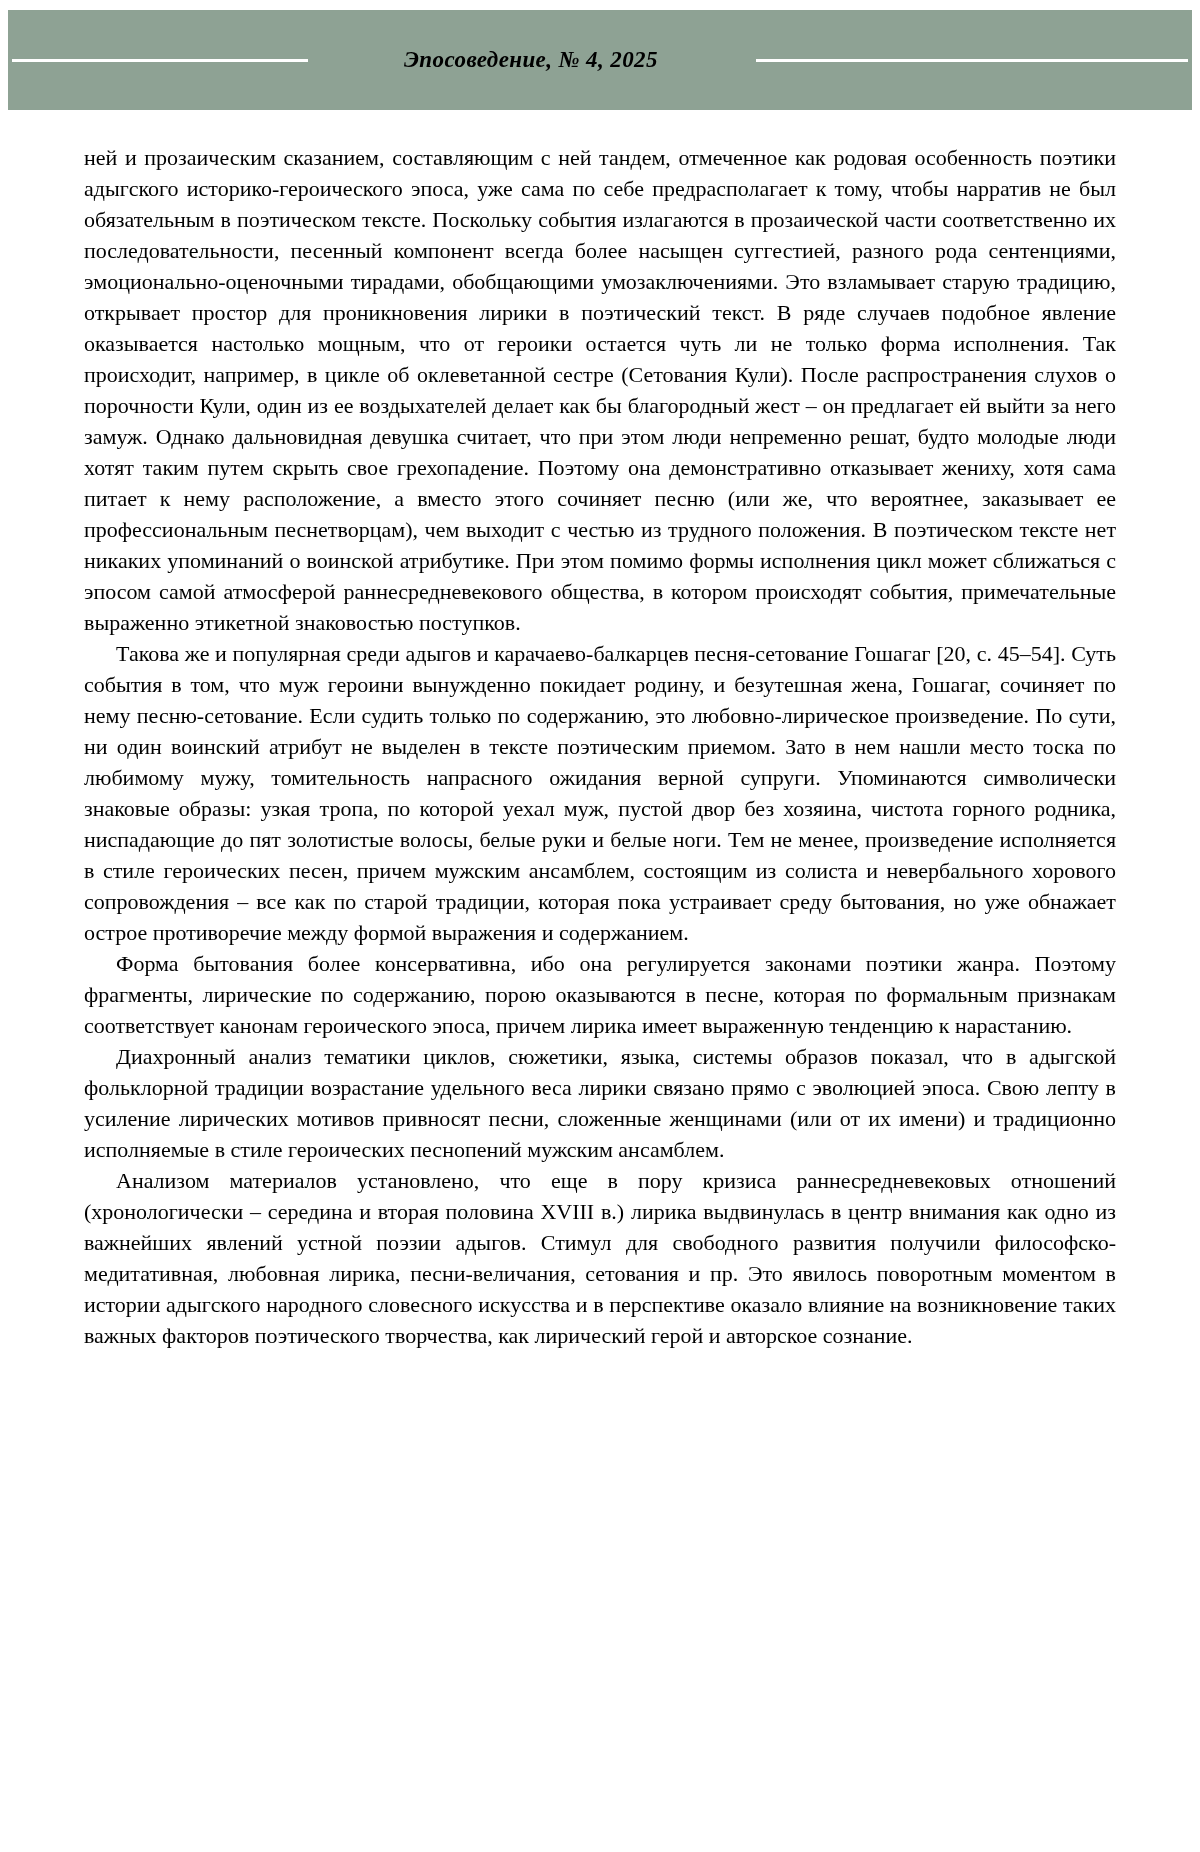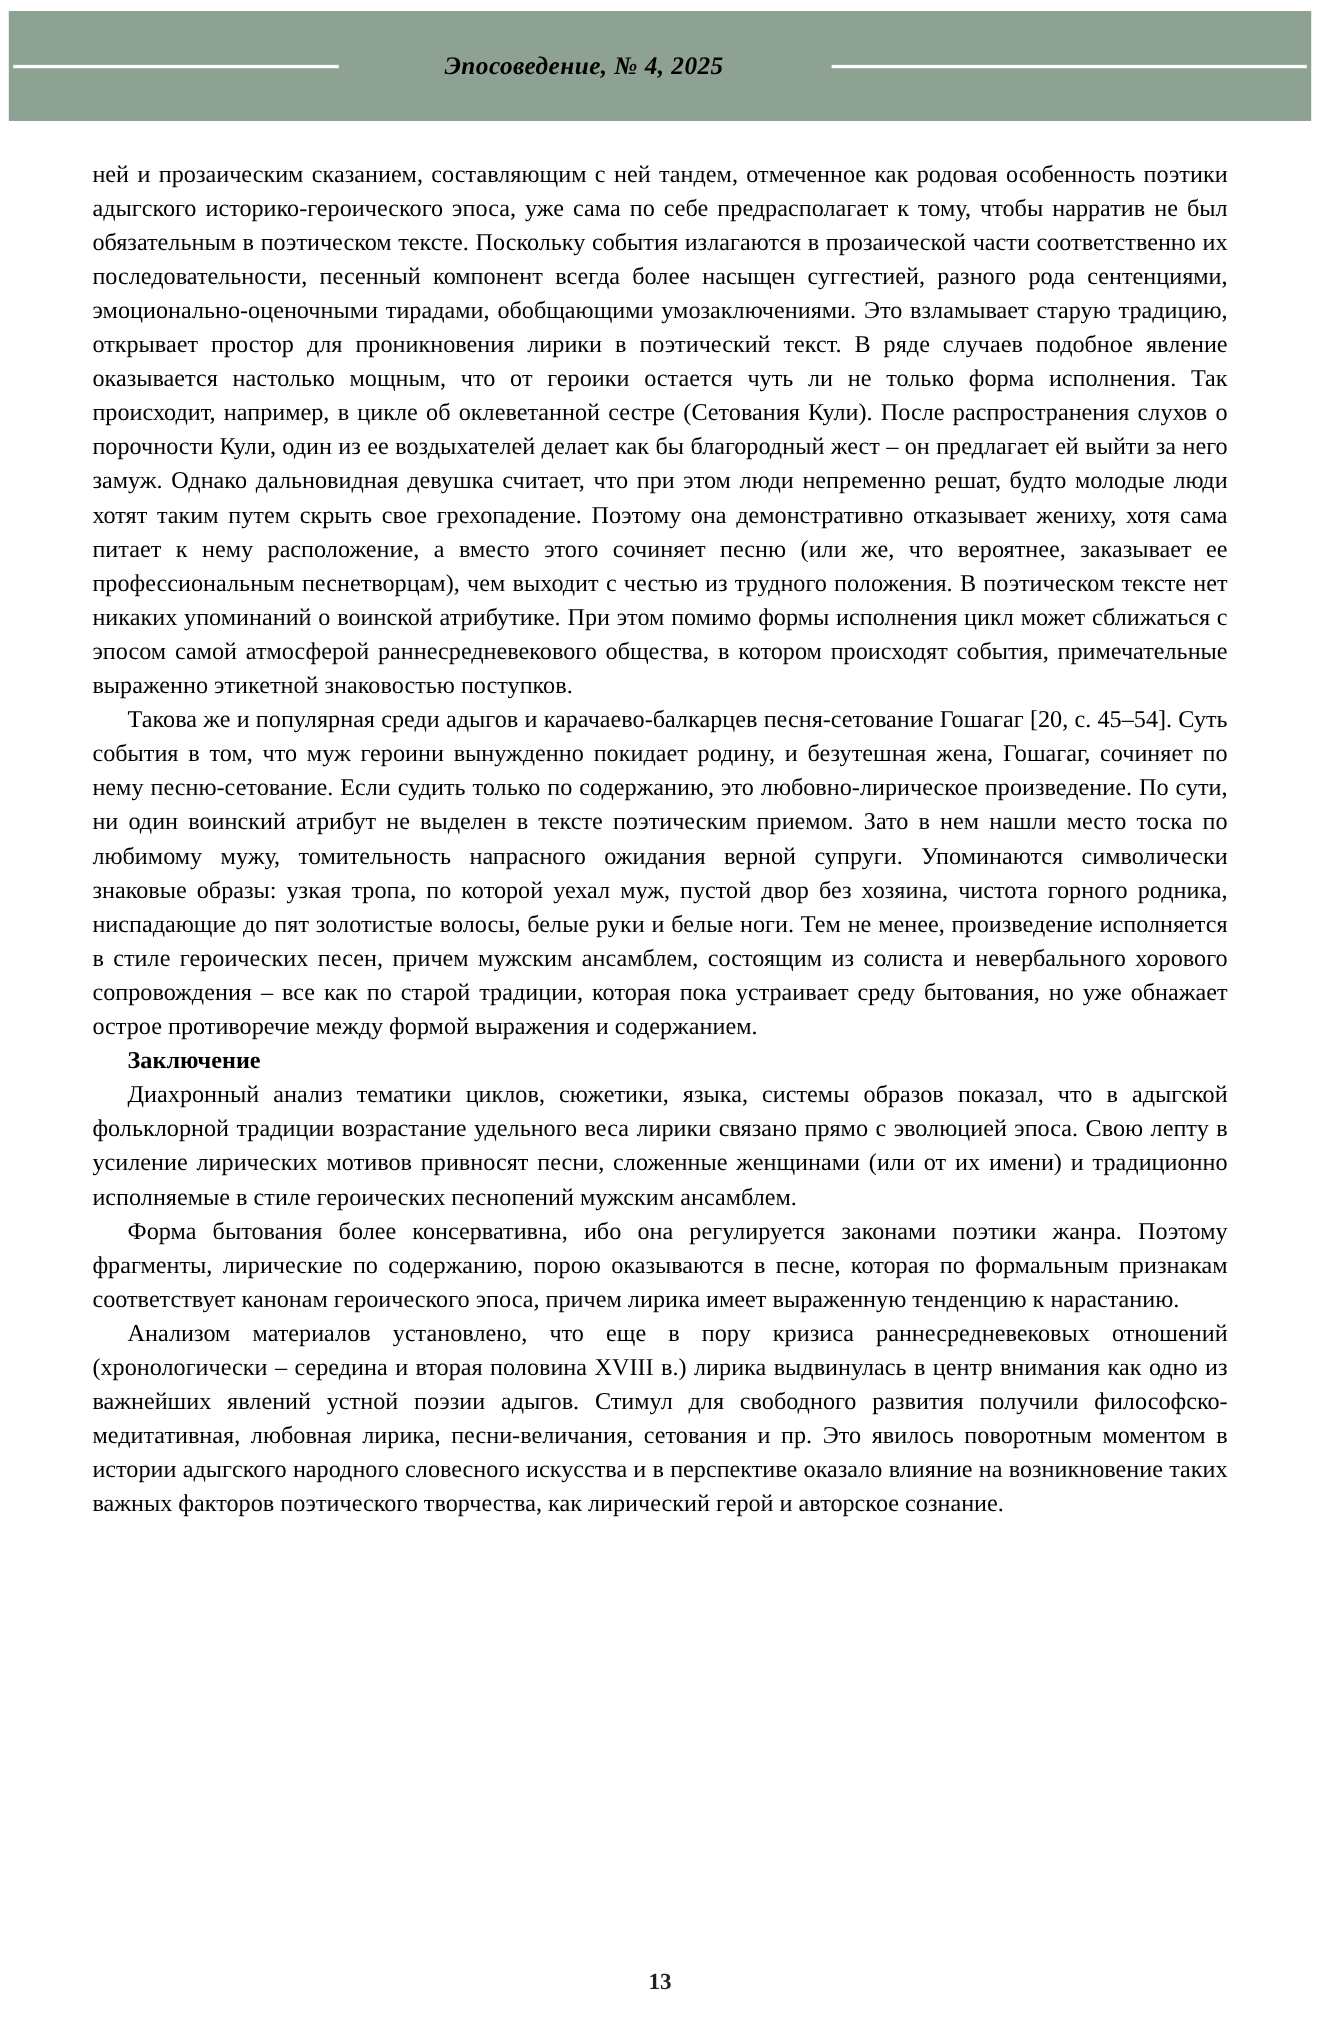--- a/index.html
+++ b/index.html
@@ -94,23 +94,19 @@
 
   <header class="band" style="background: rgb(142, 162, 148);">
     <span class="rule rule-left"></span>
     <h1 class="journal-title">Эпосоведение, № 4, 2025</h1>
     <span class="rule rule-right"></span>
   </header>
 
   <main class="content">
     <p class="para no-indent">ней и прозаическим сказанием, составляющим с ней тандем, отмеченное как родовая особенность поэтики адыгского историко-героического эпоса, уже сама по себе предрасполагает к тому, чтобы нарратив не был обязательным в поэтическом тексте. Поскольку события излагаются в прозаической части соответственно их последовательности, песенный компонент всегда более насыщен суггестией, разного рода сентенциями, эмоционально-оценочными тирадами, обобщающими умозаключениями. Это взламывает старую традицию, открывает простор для проникновения лирики в поэтический текст. В ряде случаев подобное явление оказывается настолько мощным, что от героики остается чуть ли не только форма исполнения. Так происходит, например, в цикле об оклеветанной сестре (Сетования Кули). После распространения слухов о порочности Кули, один из ее воздыхателей делает как бы благородный жест – он предлагает ей выйти за него замуж. Однако дальновидная девушка считает, что при этом люди непременно решат, будто молодые люди хотят таким путем скрыть свое грехопадение. Поэтому она демонстративно отказывает жениху, хотя сама питает к нему расположение, а вместо этого сочиняет песню (или же, что вероятнее, заказывает ее профессиональным песнетворцам), чем выходит с честью из трудного положения. В поэтическом тексте нет никаких упоминаний о воинской атрибутике. При этом помимо формы исполнения цикл может сближаться с эпосом самой атмосферой раннесредневекового общества, в котором происходят события, примечательные выраженно этикетной знаковостью поступков.</p>
     <p class="para">Такова же и популярная среди адыгов и карачаево-балкарцев песня-сетование Гошагаг [20, с. 45–54]. Суть события в том, что муж героини вынужденно покидает родину, и безутешная жена, Гошагаг, сочиняет по нему песню-сетование. Если судить только по содержанию, это любовно-лирическое произведение. По сути, ни один воинский атрибут не выделен в тексте поэтическим приемом. Зато в нем нашли место тоска по любимому мужу, томительность напрасного ожидания верной супруги. Упоминаются символически знаковые образы: узкая тропа, по которой уехал муж, пустой двор без хозяина, чистота горного родника, ниспадающие до пят золотистые волосы, белые руки и белые ноги. Тем не менее, произведение исполняется в стиле героических песен, причем мужским ансамблем, состоящим из солиста и невербального хорового сопровождения – все как по старой традиции, которая пока устраивает среду бытования, но уже обнажает острое противоречие между формой выражения и содержанием.</p>
-    <p class="para heading">Заключение</p>
+    <p class="para">Форма бытования более консервативна, ибо она регулируется законами поэтики жанра. Поэтому фрагменты, лирические по содержанию, порою оказываются в песне, которая по формальным признакам соответствует канонам героического эпоса, причем лирика имеет выраженную тенденцию к нарастанию.</p>
     <p class="para">Диахронный анализ тематики циклов, сюжетики, языка, системы образов показал, что в адыгской фольклорной традиции возрастание удельного веса лирики связано прямо с эволюцией эпоса. Свою лепту в усиление лирических мотивов привносят песни, сложенные женщинами (или от их имени) и традиционно исполняемые в стиле героических песнопений мужским ансамблем.</p>
-    <p class="para">Форма бытования более консервативна, ибо она регулируется законами поэтики жанра. Поэтому фрагменты, лирические по содержанию, порою оказываются в песне, которая по формальным признакам соответствует канонам героического эпоса, причем лирика имеет выраженную тенденцию к нарастанию.</p>
     <p class="para">Анализом материалов установлено, что еще в пору кризиса раннесредневековых отношений (хронологически – середина и вторая половина XVIII в.) лирика выдвинулась в центр внимания как одно из важнейших явлений устной поэзии адыгов. Стимул для свободного развития получили философско-медитативная, любовная лирика, песни-величания, сетования и пр. Это явилось поворотным моментом в истории адыгского народного словесного искусства и в перспективе оказало влияние на возникновение таких важных факторов поэтического творчества, как лирический герой и авторское сознание.</p>
   </main>
 
-  <footer class="page-footer">
-    <span class="page-number">13</span>
-  </footer>
 
 </div>
 
 </body></html>

